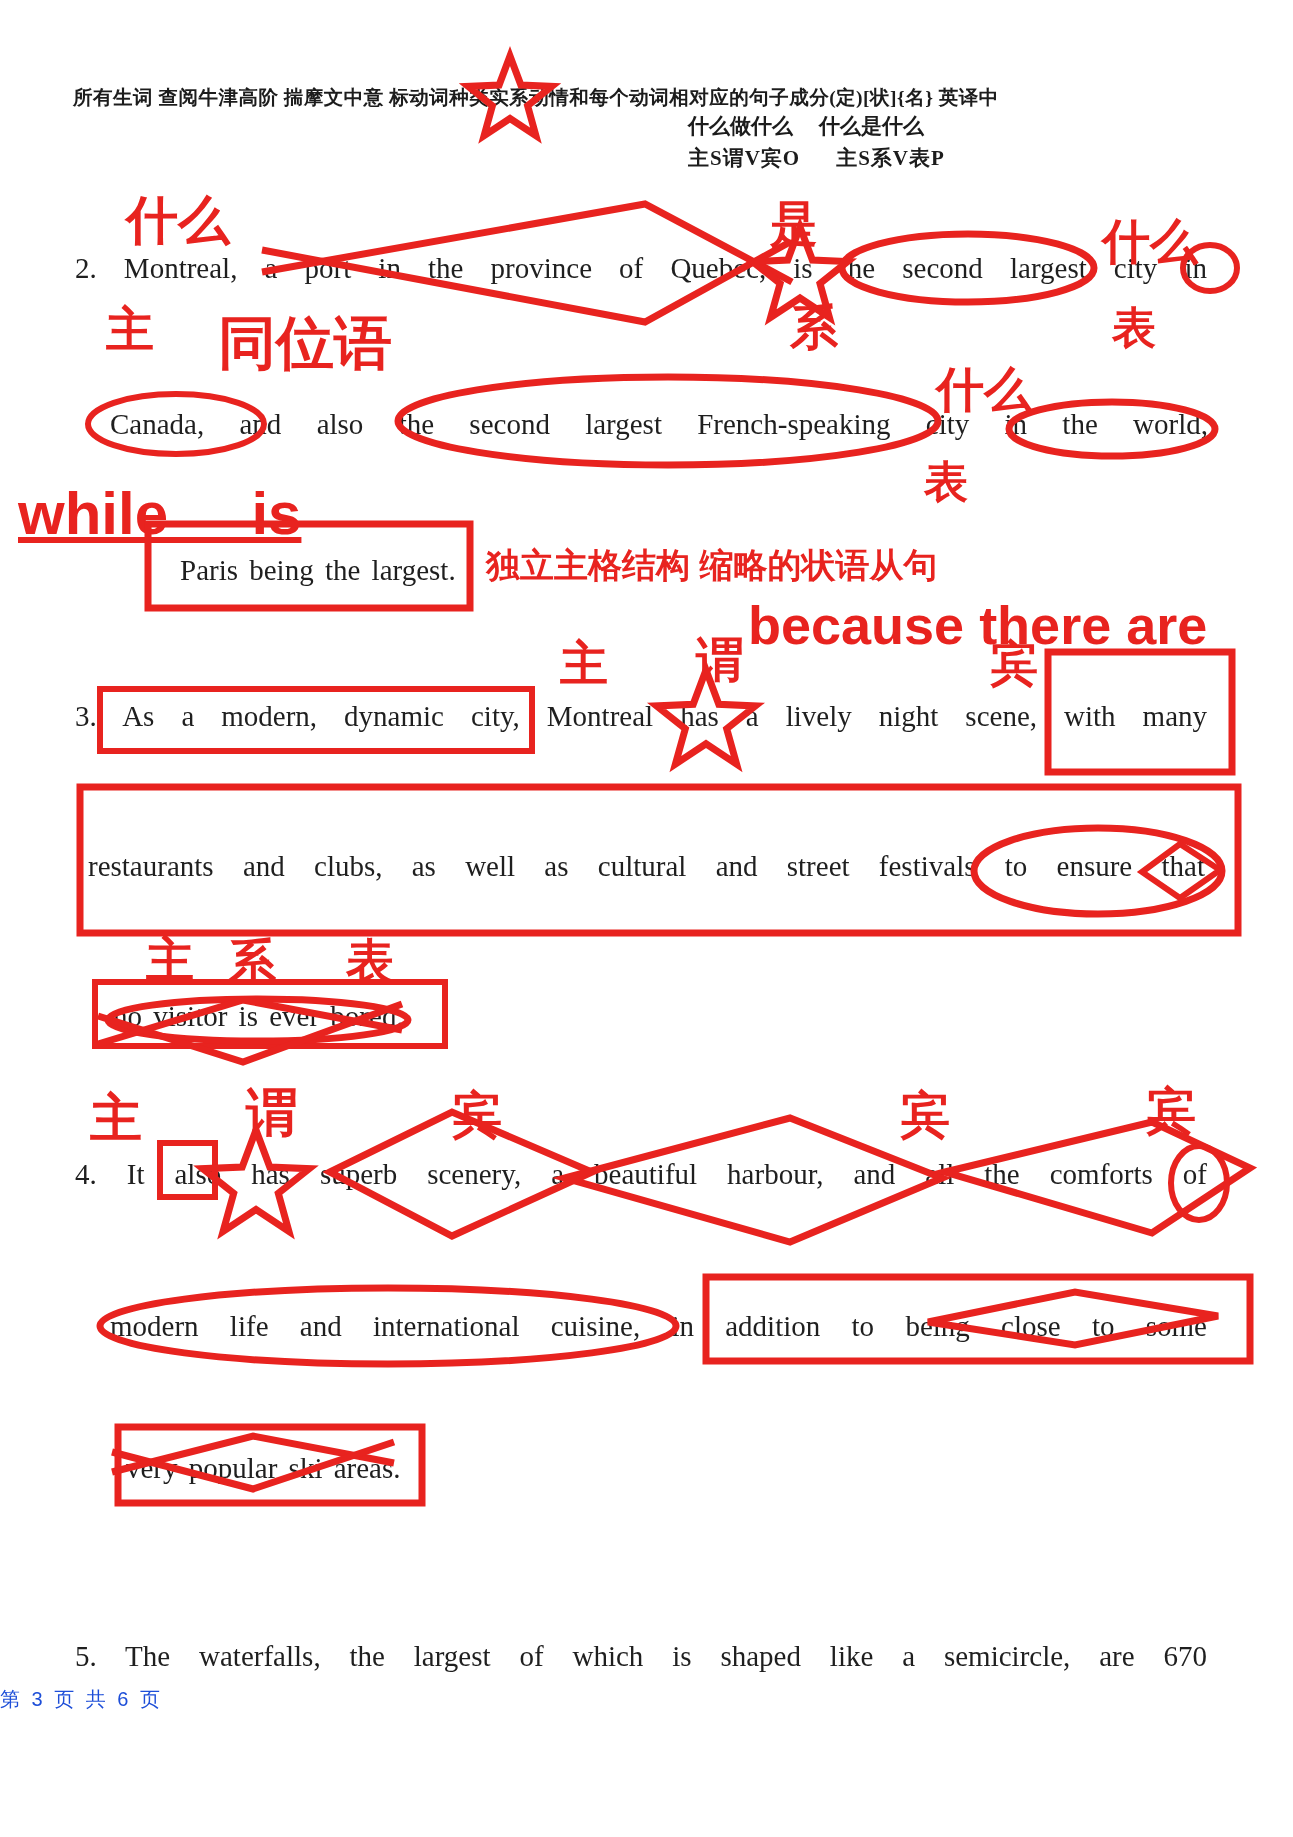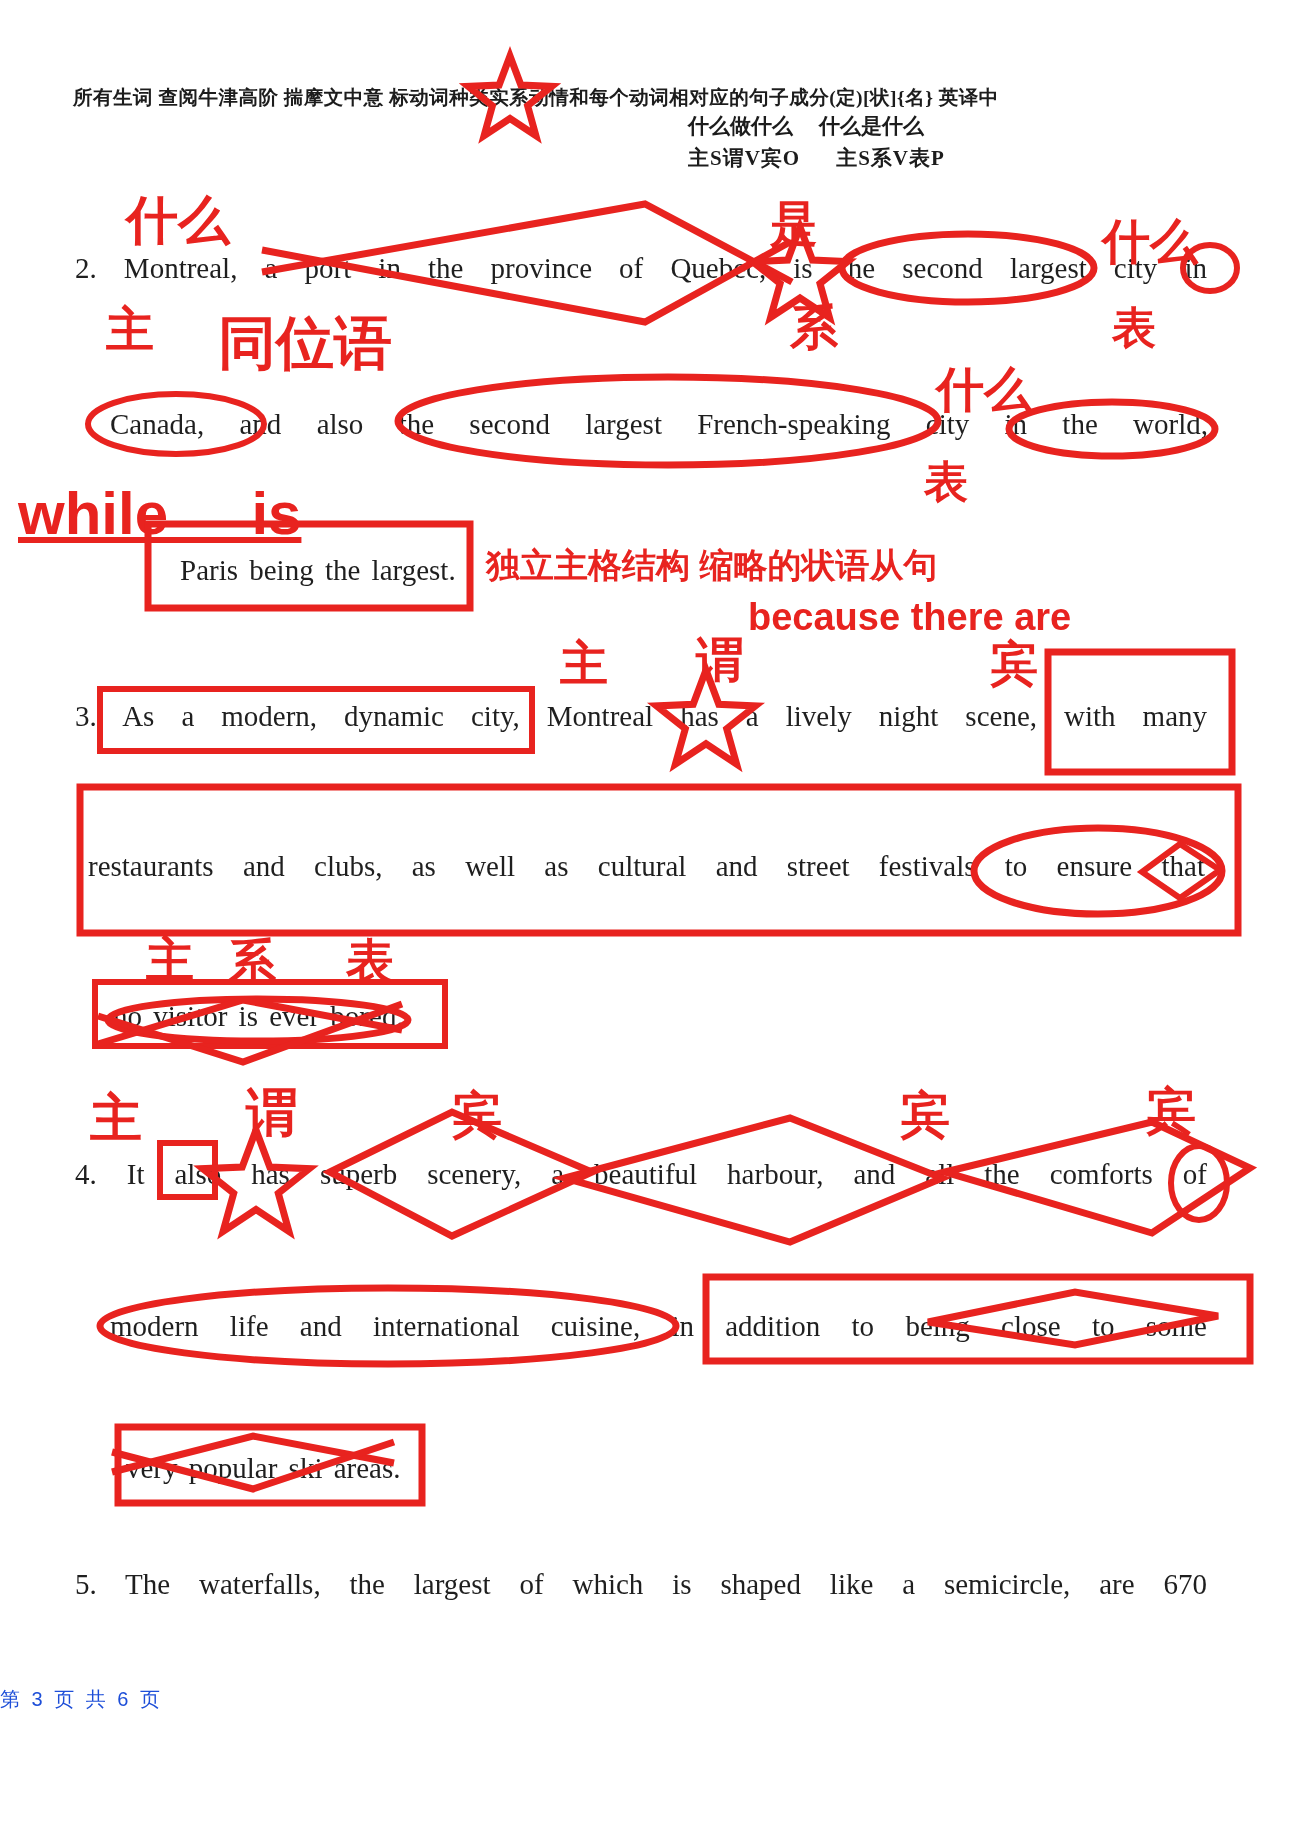--- a/index.html
+++ b/index.html
@@ -72,36 +72,36 @@
   <div class="bline" style="left:180px;top:552px;">Paris being the largest.</div>
 
   <div class="bline jline" style="left:75px;top:698px;width:1132px;">3. As a modern, dynamic city, Montreal has a lively night scene, with many</div>
   <div class="bline jline" style="left:88px;top:848px;width:1117px;">restaurants and clubs, as well as cultural and street festivals to ensure that</div>
   <div class="bline" style="left:113px;top:998px;">no visitor is ever bored.</div>
 
   <div class="bline jline" style="left:75px;top:1156px;width:1132px;">4. It also has superb scenery, a beautiful harbour, and all the comforts of</div>
   <div class="bline jline" style="left:110px;top:1308px;width:1097px;">modern life and international cuisine, in addition to being close to some</div>
   <div class="bline" style="left:126px;top:1450px;">very popular ski areas.</div>
 
-  <div class="bline jline" style="left:75px;top:1566px;width:1132px;">5. The waterfalls, the largest of which is shaped like a semicircle, are 670</div>
+  <div class="bline jline" style="left:75px;top:1638px;width:1132px;">5. The waterfalls, the largest of which is shaped like a semicircle, are 670</div>
 
   <div class="footer">第 3 页 共 6 页</div>
 
   <div class="red" style="left:126px;top:194px;font-size:52px;">什么</div>
   <div class="red" style="left:770px;top:200px;font-size:48px;">是</div>
   <div class="red" style="left:1102px;top:218px;font-size:48px;">什么</div>
   <div class="red" style="left:106px;top:306px;font-size:48px;">主</div>
   <div class="red" style="left:218px;top:314px;font-size:58px;">同位语</div>
   <div class="red" style="left:790px;top:304px;font-size:48px;">系</div>
   <div class="red" style="left:1112px;top:306px;font-size:44px;">表</div>
   <div class="red" style="left:936px;top:366px;font-size:48px;">什么</div>
   <div class="red" style="left:924px;top:460px;font-size:44px;">表</div>
   <div class="red" style="left:18px;top:484px;font-size:60px;text-decoration:underline;">while     is</div>
   <div class="red" style="left:486px;top:548px;font-size:34px;">独立主格结构 缩略的状语从句</div>
-  <div class="red" style="left:748px;top:598px;font-size:38px;">because there are</div>
+  <div class="red" style="left:748px;top:598px;font-size:54px;">because there are</div>
   <div class="red" style="left:560px;top:640px;font-size:48px;">主</div>
   <div class="red" style="left:696px;top:636px;font-size:48px;">谓</div>
   <div class="red" style="left:990px;top:640px;font-size:48px;">宾</div>
   <div class="red" style="left:146px;top:936px;font-size:48px;">主</div>
   <div class="red" style="left:228px;top:938px;font-size:48px;">系</div>
   <div class="red" style="left:346px;top:938px;font-size:48px;">表</div>
   <div class="red" style="left:90px;top:1092px;font-size:52px;">主</div>
   <div class="red" style="left:246px;top:1086px;font-size:52px;">谓</div>
   <div class="red" style="left:452px;top:1090px;font-size:50px;">宾</div>
   <div class="red" style="left:900px;top:1090px;font-size:50px;">宾</div>

